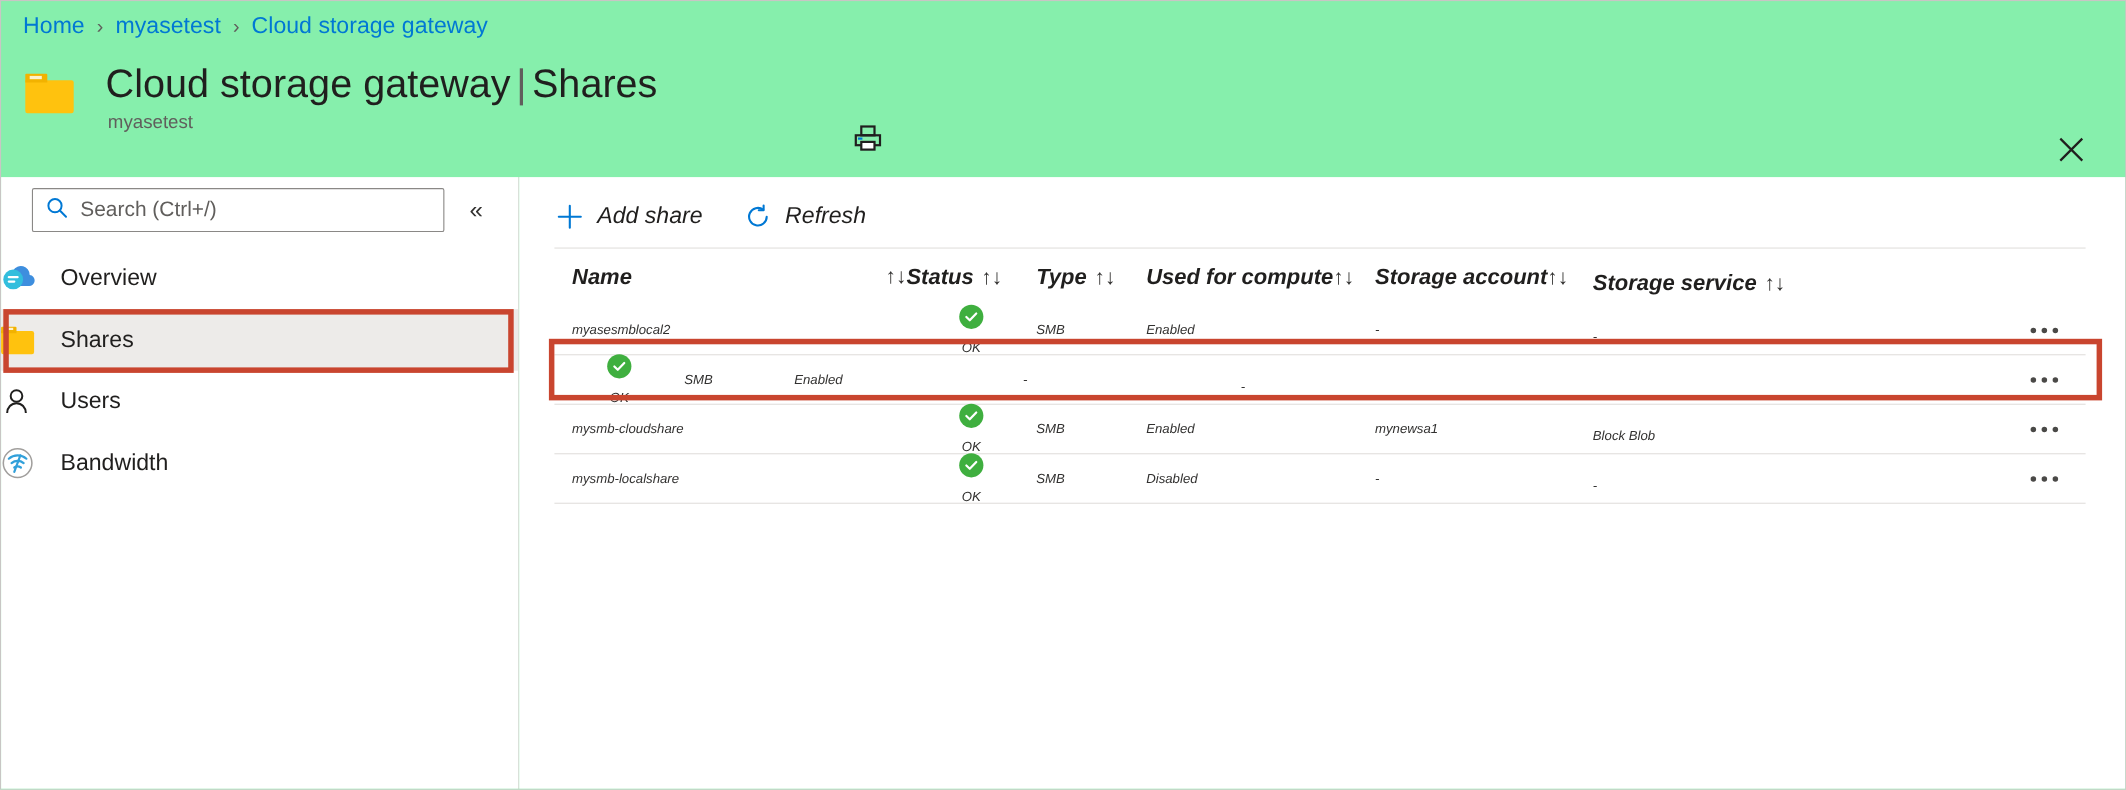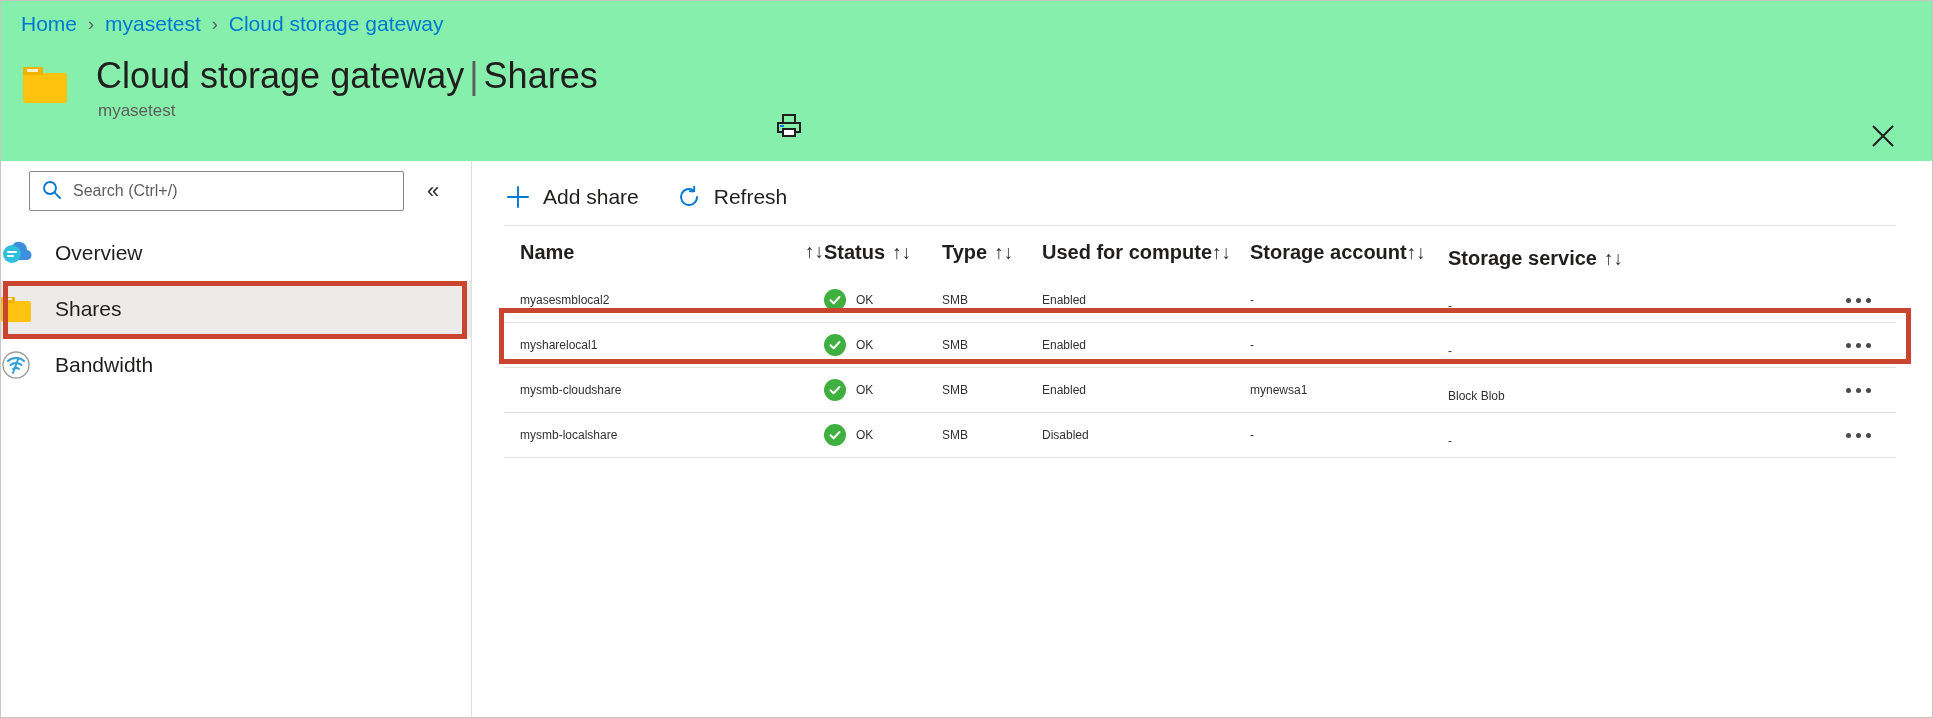--- a/index.html
+++ b/index.html
@@ -123,21 +123,21 @@
     border: 1px solid #8a8886;
     border-radius: 2px;
     display: flex; align-items: center;
     padding-left: 11px;
     background: #fff;
   }
   .search-box input {
     border: 0; outline: 0;
     flex: 1;
     font-family: "Liberation Sans", sans-serif;
-    font-size: 16px;
+    font-size: 19px;
     color: #323130;
     background: transparent;
     padding-left: 11px;
   }
   .search-box input::placeholder { color: #605e5c; }
   .collapse-btn {
     position: absolute;
     left: 415px; top: 14px;
     width: 34px; height: 32px;
     display: flex; align-items: center; justify-content: center;
@@ -193,20 +193,21 @@
     left: 470px; top: 160px; bottom: 0;
     width: 1px; background: #e1dfdd;
   }
 
   
   .content {
     position: absolute;
     left: 471px; top: 160px;
     right: 0; bottom: 0;
     background: #fff;
+    font-style: italic;
   }
   .toolbar {
     position: absolute;
     left: 32px; top: 8px;
     height: 56px;
     display: flex; align-items: center;
     gap: 34px;
   }
   .tb-btn {
     display: flex; align-items: center;
@@ -263,21 +264,21 @@
     font-weight: 400;
     font-size: 19px;
     white-space: nowrap;
   }
   .row.head .c-status,
   .row.head .c-type,
   .row.head .c-compute,
   .row.head .c-account,
   .row.head .c-service { white-space: nowrap; }
 
-  .status-cell { display: flex; align-items: center; gap: 10px; }
+  .status-cell { display: flex; align-items: center; gap: 10px; flex-direction: column; }
   .ok-badge {
     width: 22px; height: 22px; border-radius: 50%;
     background: #3faf3f;
     display: flex; align-items: center; justify-content: center;
     flex: 0 0 22px;
   }
   .ellipsis {
     display: inline-flex; gap: 5px; align-items: center;
     cursor: pointer;
     padding: 6px 3px;
@@ -370,20 +371,29 @@
           <span class="ico-folder">
             <span class="b"></span>
               <span class="t"></span>
               <span class="th"></span>
           </span>
         </span>
         <span class="lbl">Shares</span>
       </div>
 
 
+      <div class="navitem">
+        <span class="ico">
+          <svg width="28" height="28" viewBox="0 0 28 28" aria-hidden="true">
+            <circle cx="14" cy="9" r="5.3" fill="none" stroke="#201f1e" stroke-width="1.8"></circle>
+            <path d="M5.5 24.5 a8.5 9 0 0 1 17 0" fill="none" stroke="#201f1e" stroke-width="1.8"></path>
+          </svg>
+        </span>
+        <span class="lbl">Users</span>
+      </div>
 
       <div class="navitem">
         <span class="ico">
           <svg width="30" height="30" viewBox="0 0 30 30" aria-hidden="true">
             <circle cx="15" cy="15" r="13" fill="none" stroke="#a19f9d" stroke-width="1.4"></circle>
             <path d="M7 11 a12 12 0 0 1 16 0" fill="none" stroke="#32a0da" stroke-width="2" stroke-linecap="round"></path>
             <path d="M9.5 15 a8.5 8.5 0 0 1 11 0" fill="none" stroke="#32a0da" stroke-width="2" stroke-linecap="round"></path>
             <path d="M12 19 a5 5 0 0 1 6 0" fill="none" stroke="#32a0da" stroke-width="2" stroke-linecap="round"></path>
             <path d="M17.5 8 L12 23" stroke="#32a0da" stroke-width="2" stroke-linecap="round"></path>
           </svg>
@@ -464,21 +474,20 @@
         <div class="c-more">
           <span class="ellipsis">
               <i></i>
               <i></i>
               <i></i>
             </span>
         </div>
       </div>
 
       <div class="row body">
-        <div class="c-name">mysharelocal1</div>
         <div class="c-status">
           <span class="status-cell">
             <span class="ok-badge">
               <svg width="14" height="14" viewBox="0 0 14 14" aria-hidden="true">
                   <path d="M2.5 7.2 L5.6 10.2 L11.5 4" stroke="#ffffff" stroke-width="2" fill="none" stroke-linecap="round" stroke-linejoin="round"></path>
                 </svg>
             </span>
             <span>OK</span>
           </span>
         </div>

